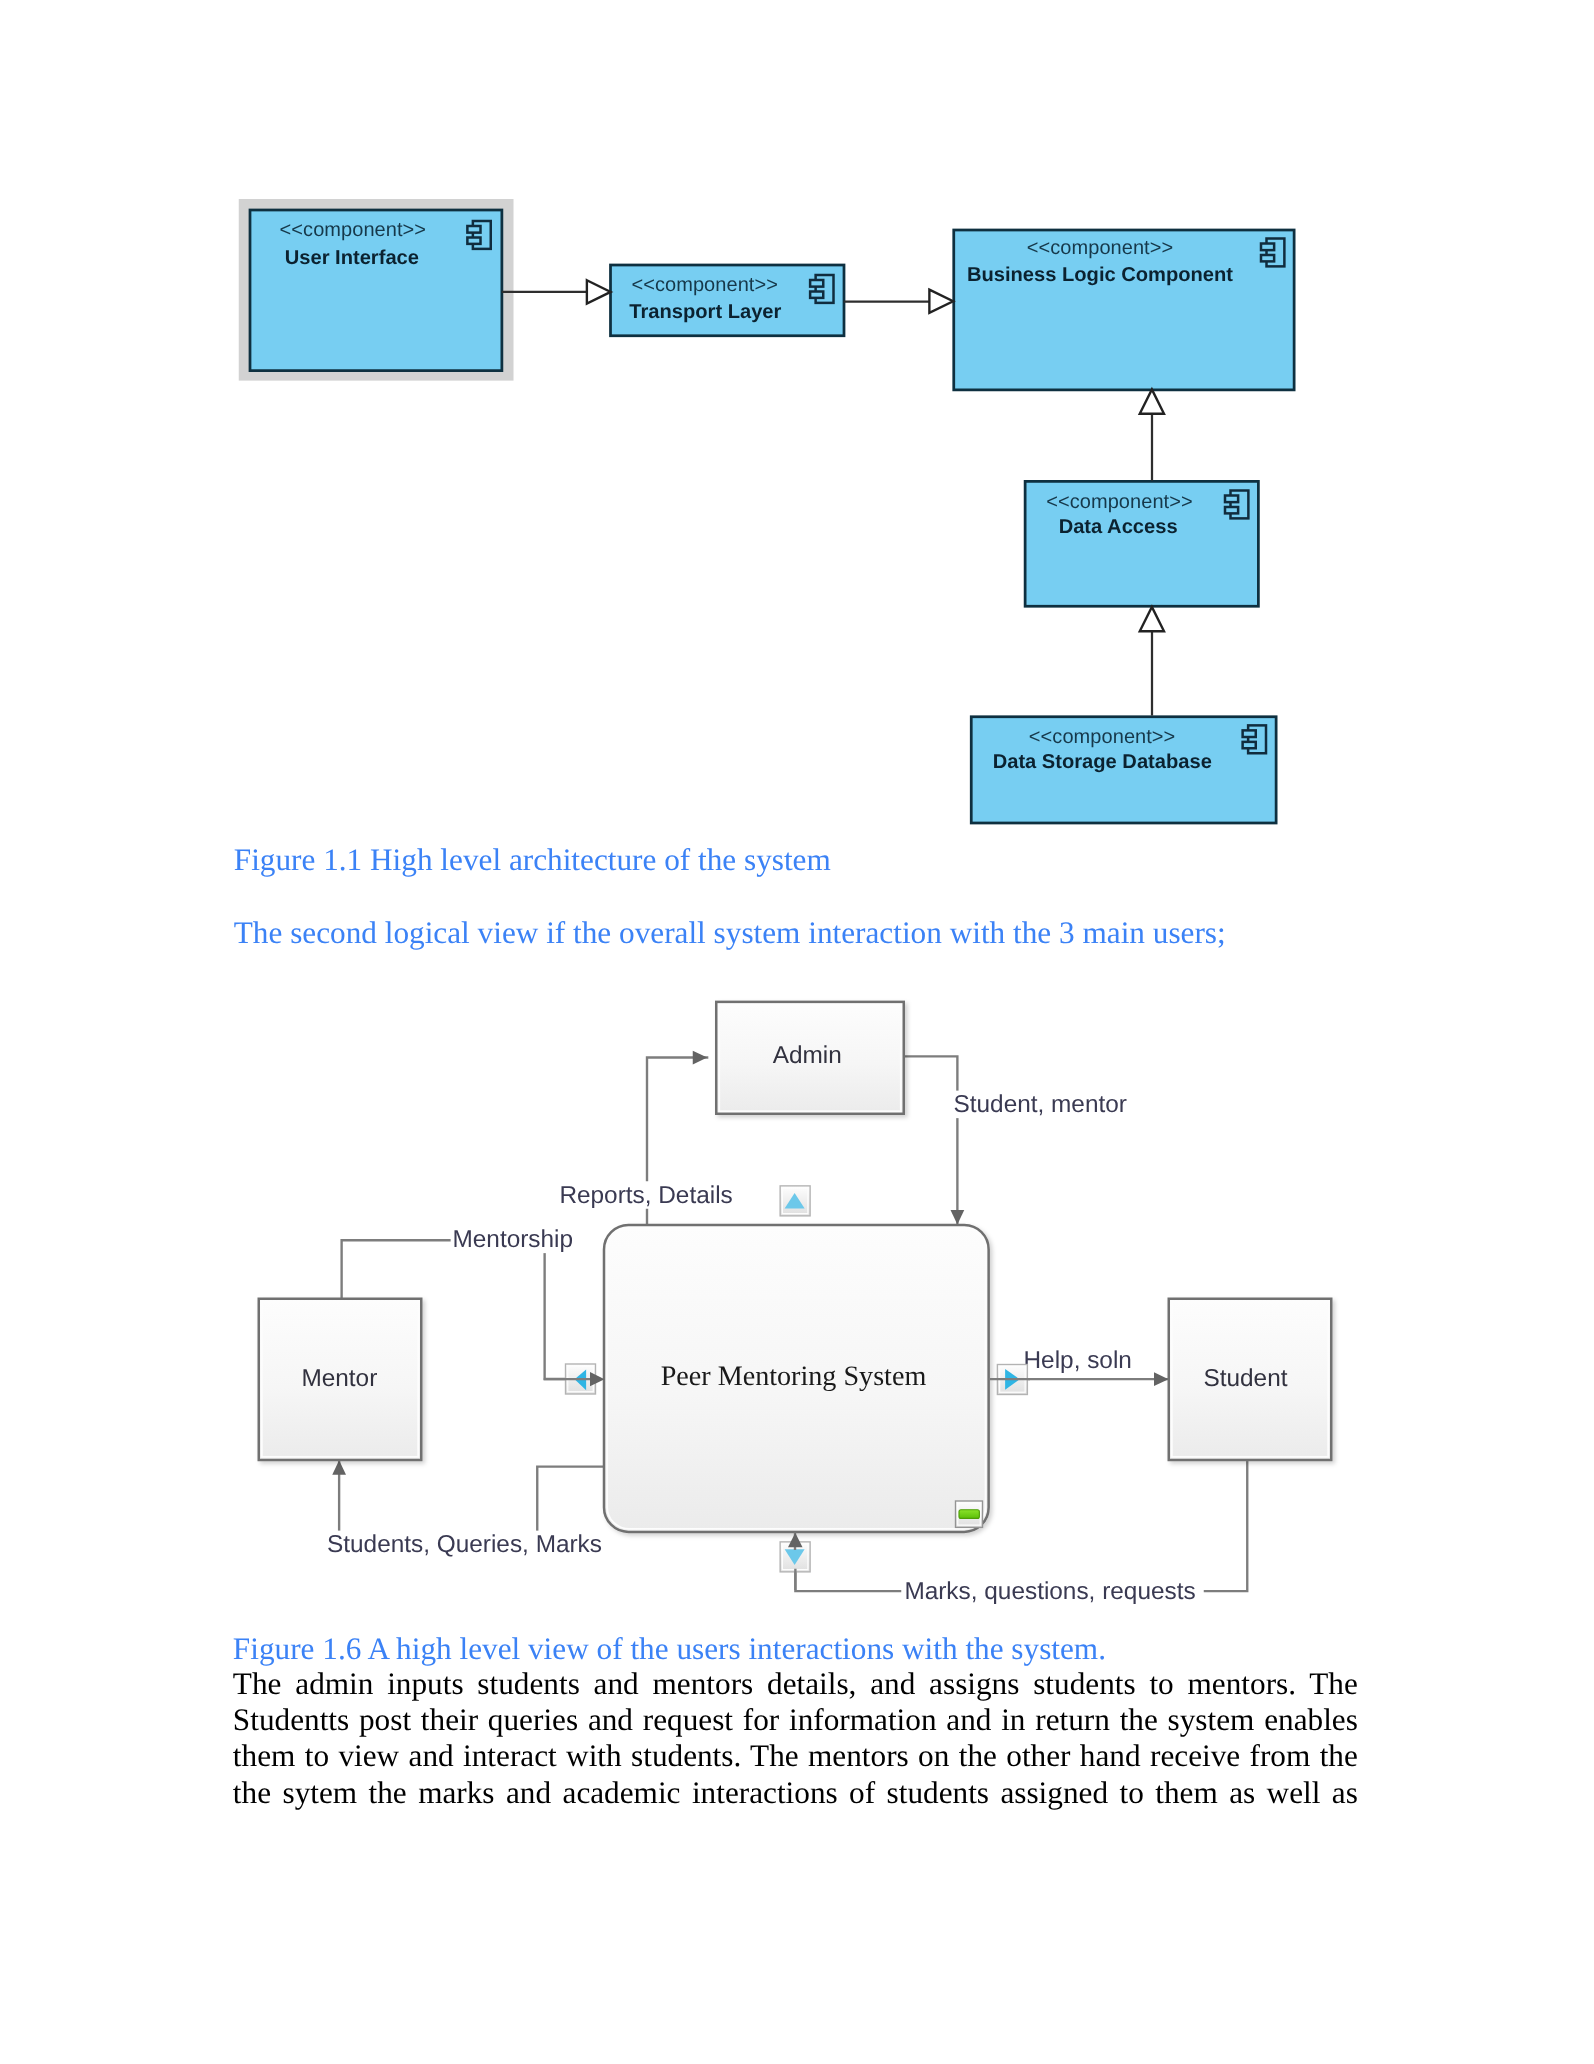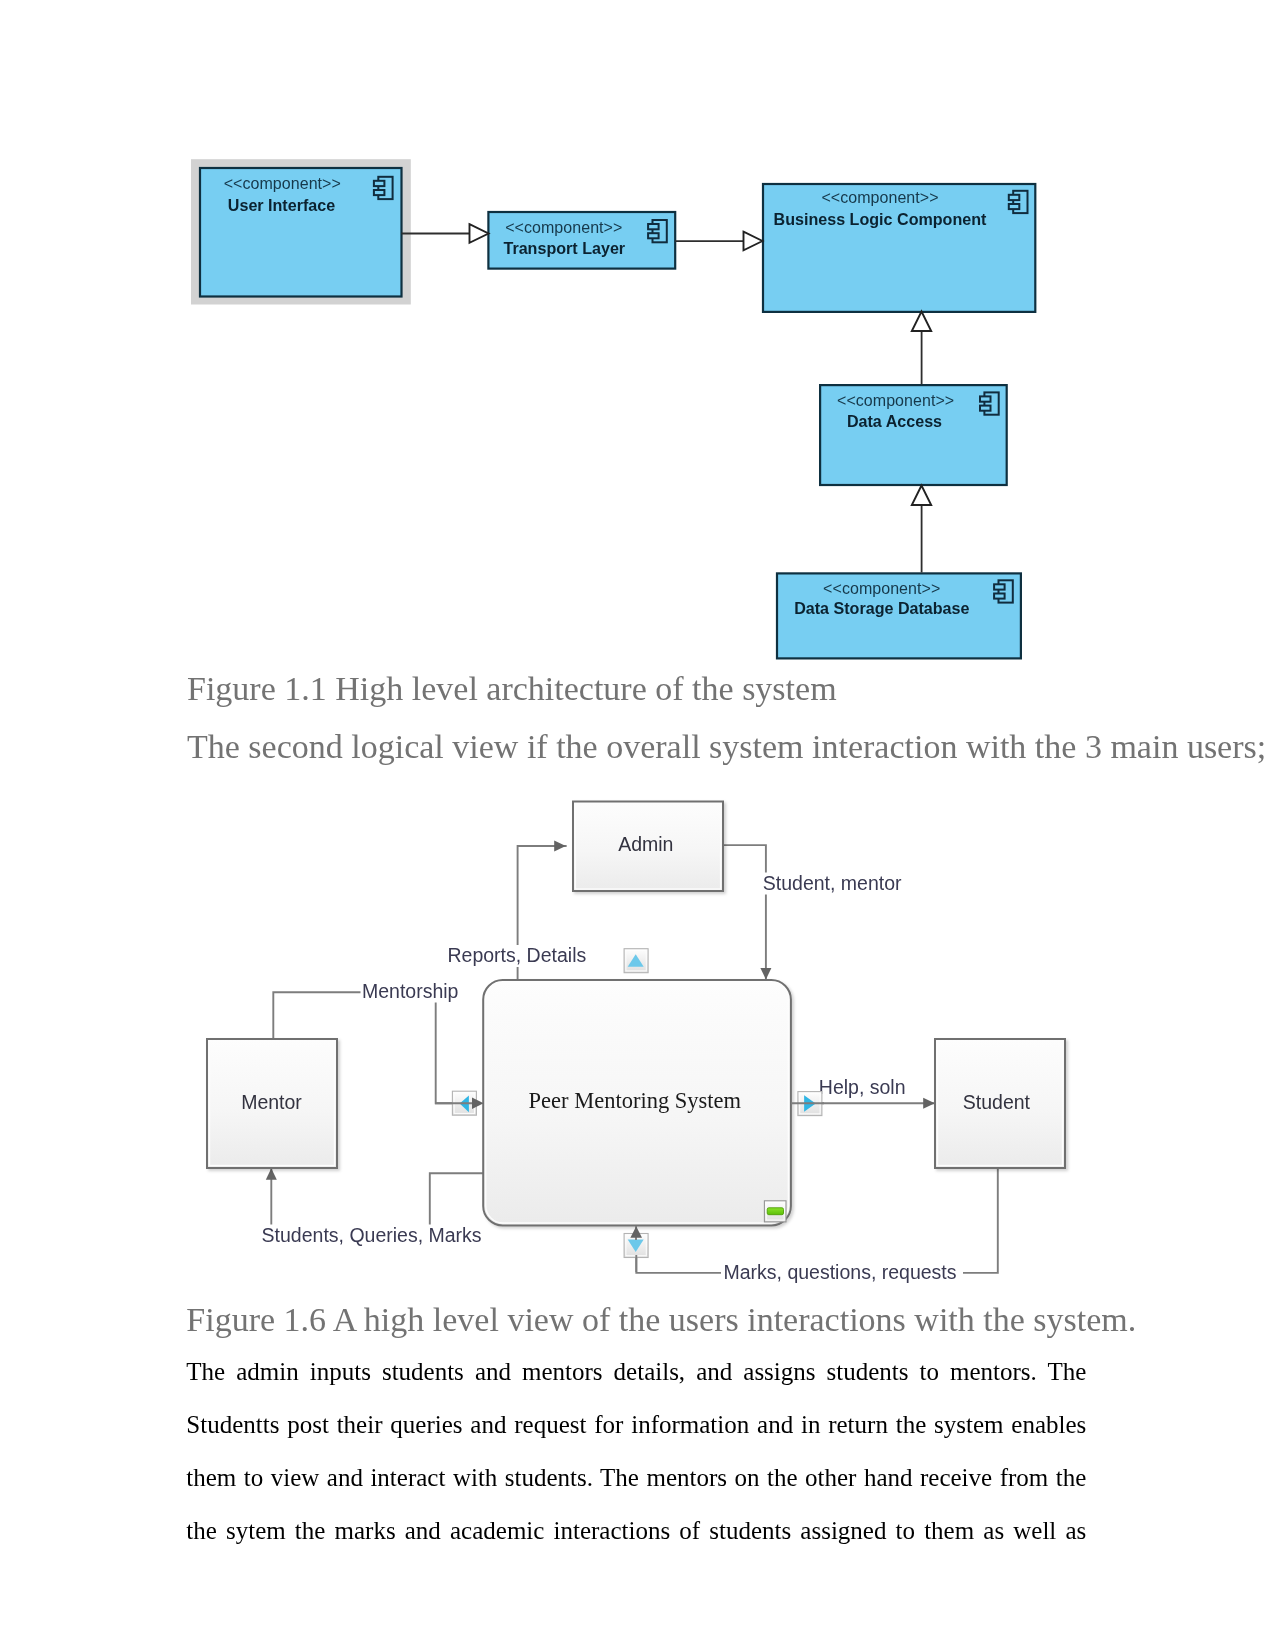--- a/index.html
+++ b/index.html
@@ -5,24 +5,24 @@
 <style>
   html,body{margin:0;padding:0;background:#ffffff;}
   body{width:1275px;height:1651px;position:relative;overflow:hidden;
        font-family:"Liberation Serif",serif;color:#000;
        -webkit-font-smoothing:antialiased;}
   .page{position:absolute;left:0;top:0;width:1011px;height:1651px;background:#fff;}
   svg{display:block;position:absolute;}
 
   
   .doc-line{position:absolute;font-family:"Liberation Serif",serif;
-            font-size:34px;line-height:25px;color:#737373;white-space:nowrap;}
+            font-size:25px;line-height:25px;color:#3b82f6;white-space:nowrap;}
   .para{position:absolute;font-family:"Liberation Serif",serif;
         font-size:25px;line-height:29.2px;color:#000;text-align:justify;}
-  .para .jline{display:block;white-space:nowrap;margin-top:24px;}
+  .para .jline{display:block;white-space:nowrap;}
   .jline.just{text-align:justify;text-align-last:justify;white-space:normal;}
 
   
   .uml-stereo{font-family:"Liberation Sans",sans-serif;font-size:16px;
               font-weight:400;fill:#16384a;letter-spacing:0.05px;}
   .uml-name{font-family:"Liberation Sans",sans-serif;font-size:16.1px;
             font-weight:700;fill:#0b2230;}
 
   
   .ctx-label{font-family:"Liberation Sans",sans-serif;font-size:19.5px;

